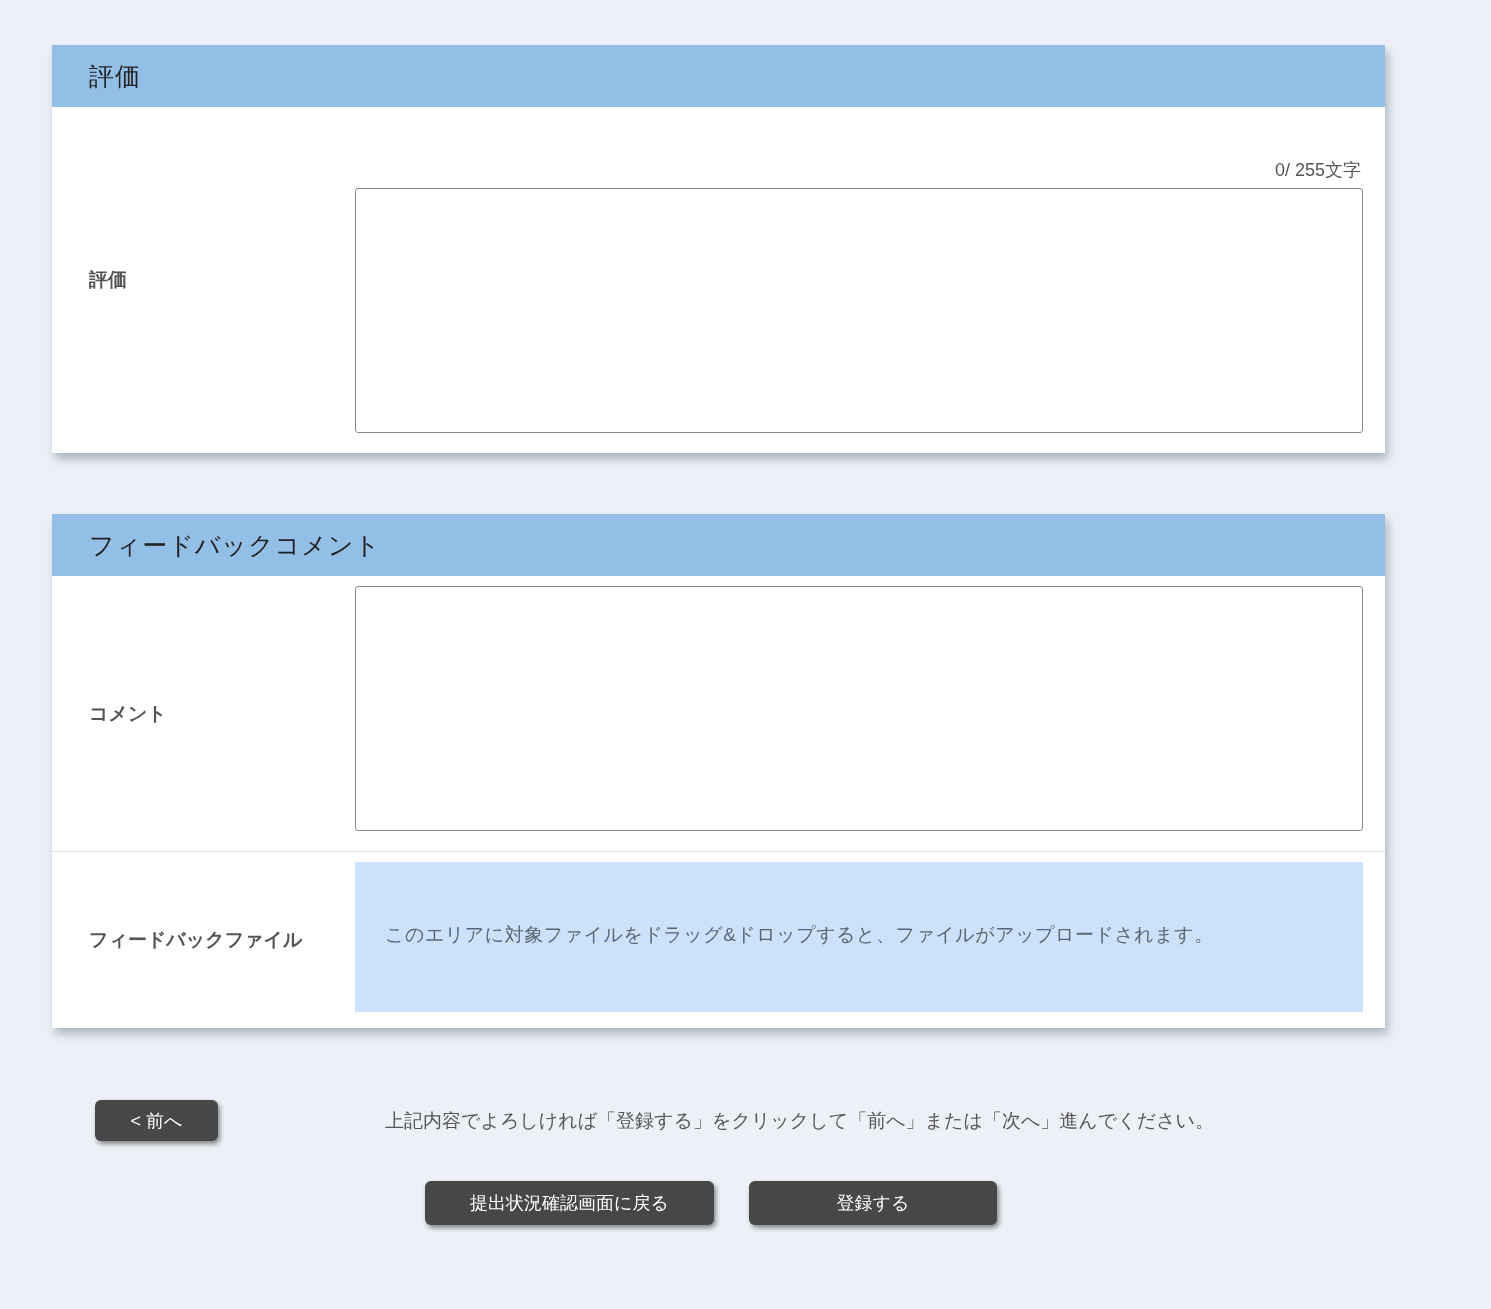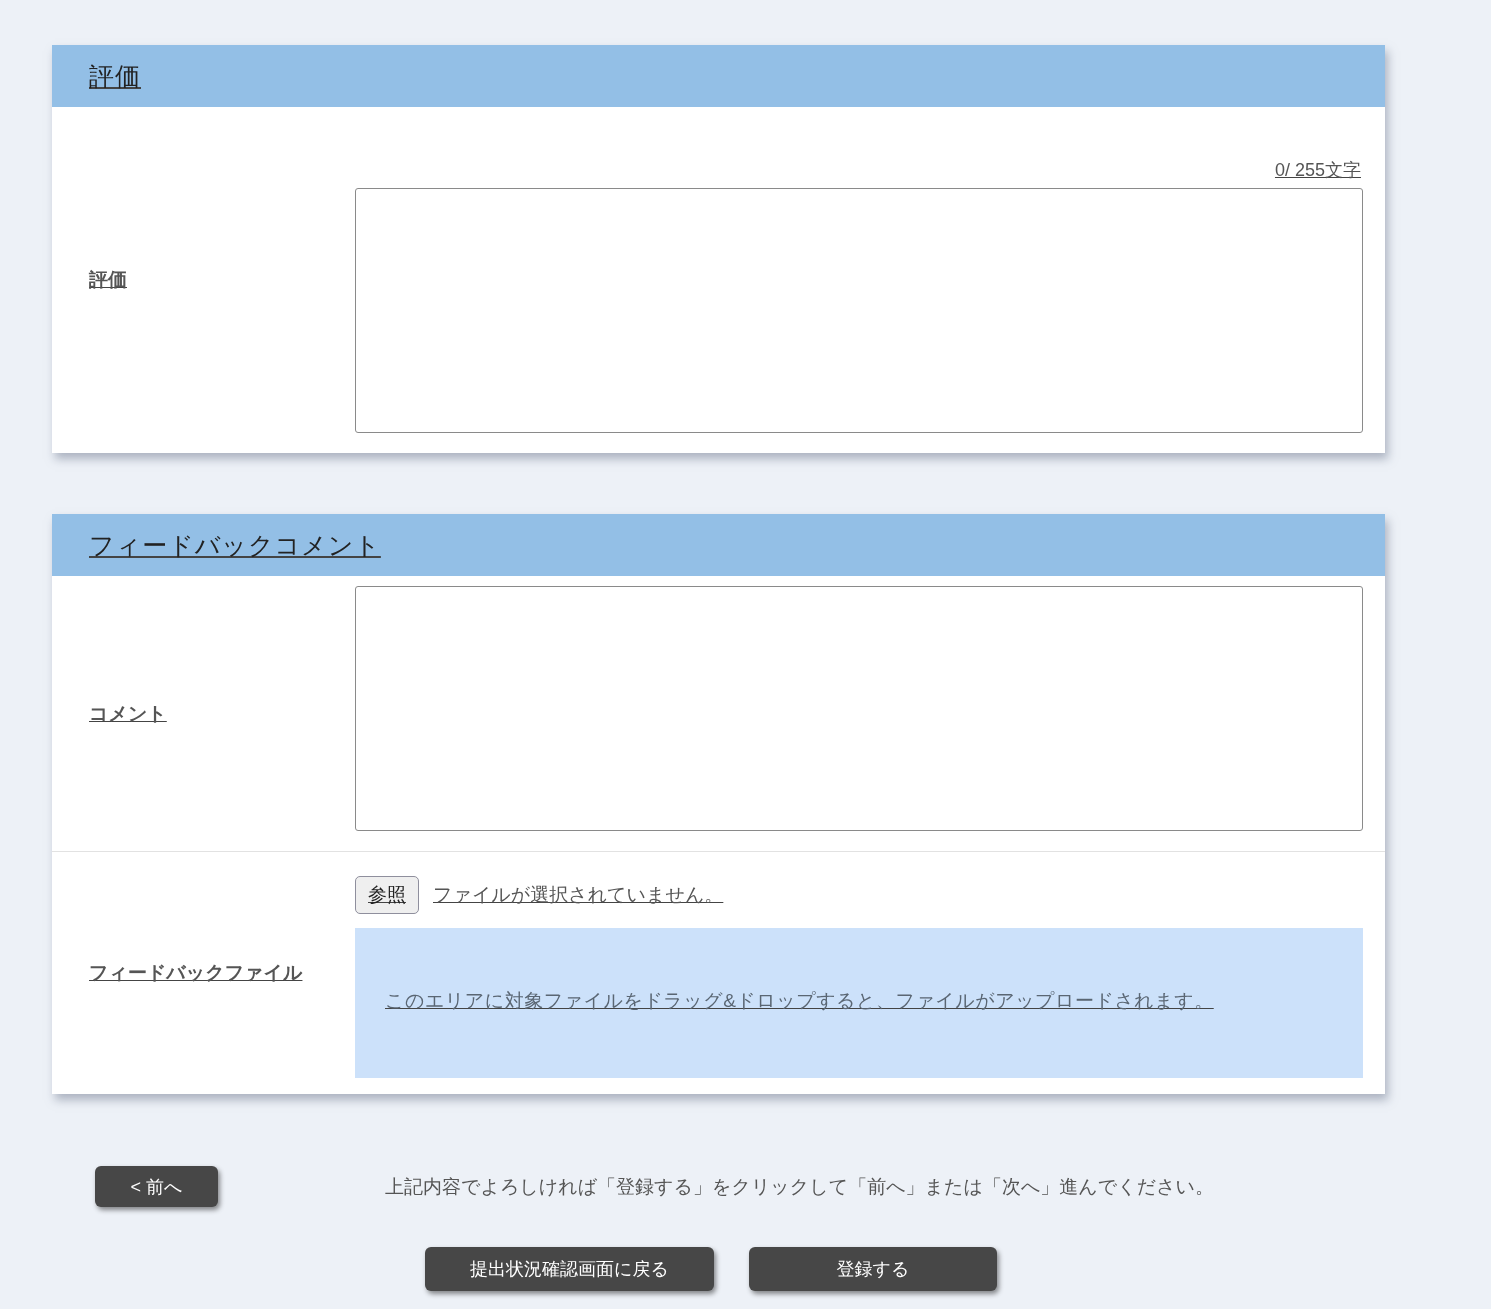--- a/index.html
+++ b/index.html
@@ -7,21 +7,20 @@
     width: 1491px; height: 1309px;
     background: #EDF1F7;
     font-family: "Liberation Sans", "DejaVu Sans", sans-serif;
     color: #444;
   }
   .panel {
     width: 1333px;
     margin-left: 52px;
     background: #fff;
     box-shadow: 3px 6px 9px rgba(120,130,150,0.55);
-    text-decoration: underline;
   }
   .panel-1 { margin-top: 45px; }
   .panel-2 { margin-top: 61px; }
   .panel-header {
     height: 62px;
     background: #93BFE6;
     display: flex;
     align-items: center;
     padding-left: 37px;
     font-size: 25px;
@@ -150,24 +149,20 @@
   <div class="row">
     <div class="label-cell">コメント</div>
     <div class="field-cell">
       <textarea class="box" style=""></textarea>
     </div>
   </div>
 
   <div class="row divider-row">
     <div class="label-cell">フィードバックファイル</div>
     <div class="field-cell">
-      <div class="file-line">
-        <button class="browse-btn">参照</button>
-        <span class="no-file">ファイルが選択されていません。</span>
-      </div>
       <div class="drop-area">
         <span>このエリアに対象ファイルをドラッグ&amp;ドロップすると、ファイルがアップロードされます。</span>
       </div>
     </div>
   </div>
 </section>
 
 <div class="footer-row1">
   <button class="btn-dark prev-btn">&lt; 前へ</button>
   <div class="instruction">上記内容でよろしければ「登録する」をクリックして「前へ」または「次へ」進んでください。</div>

